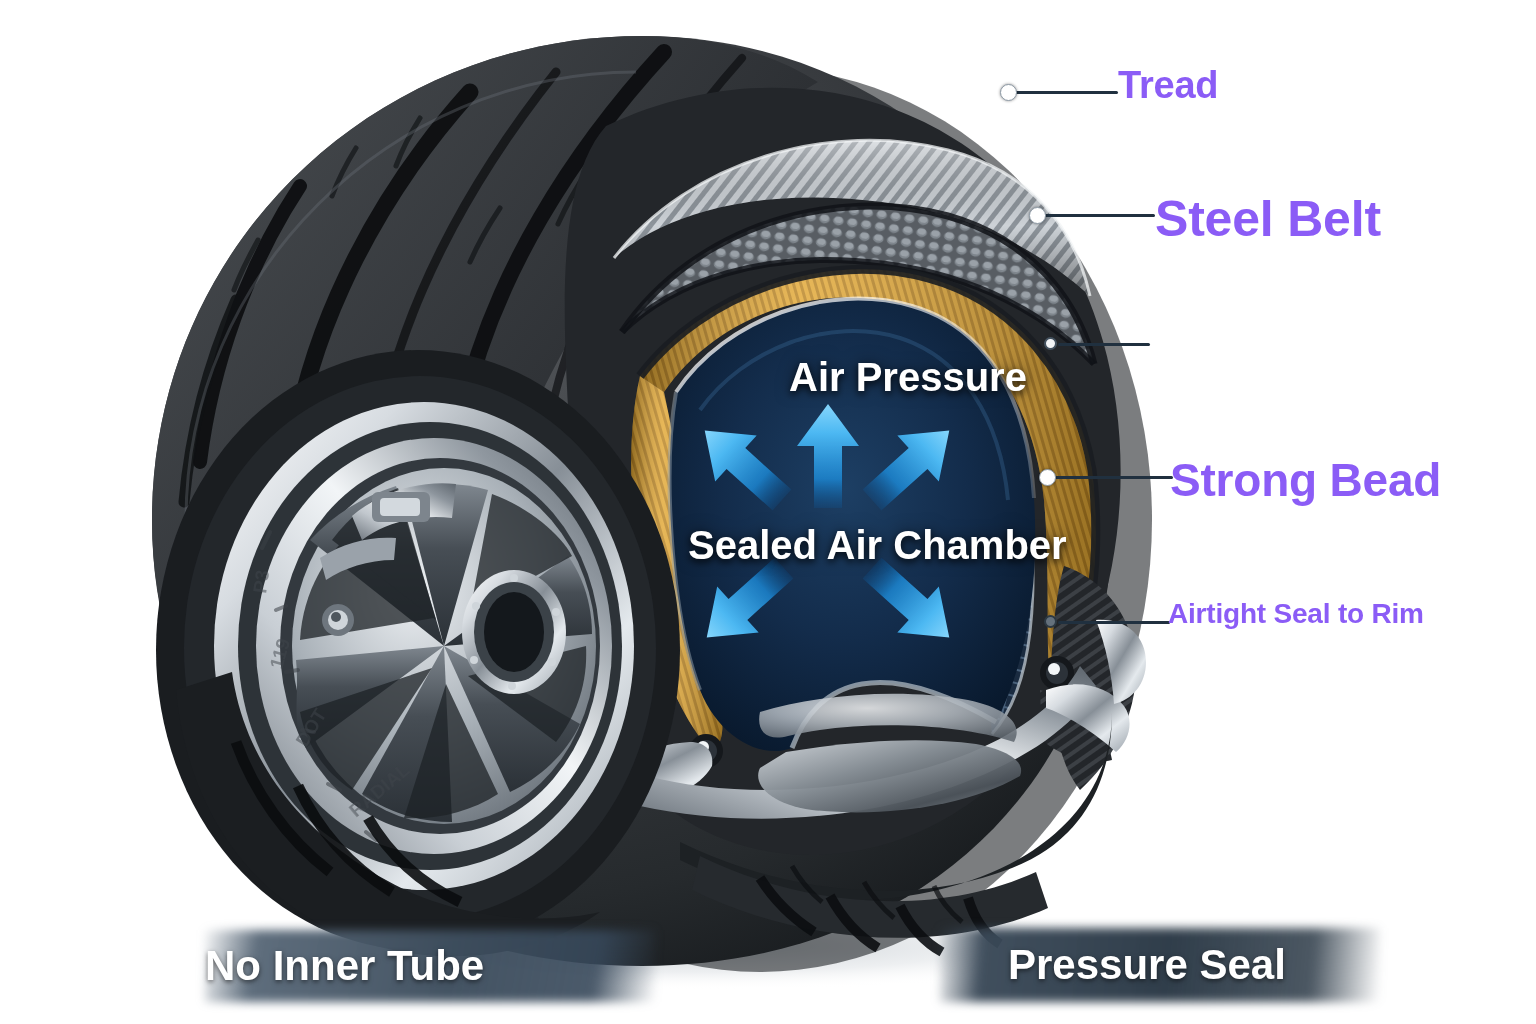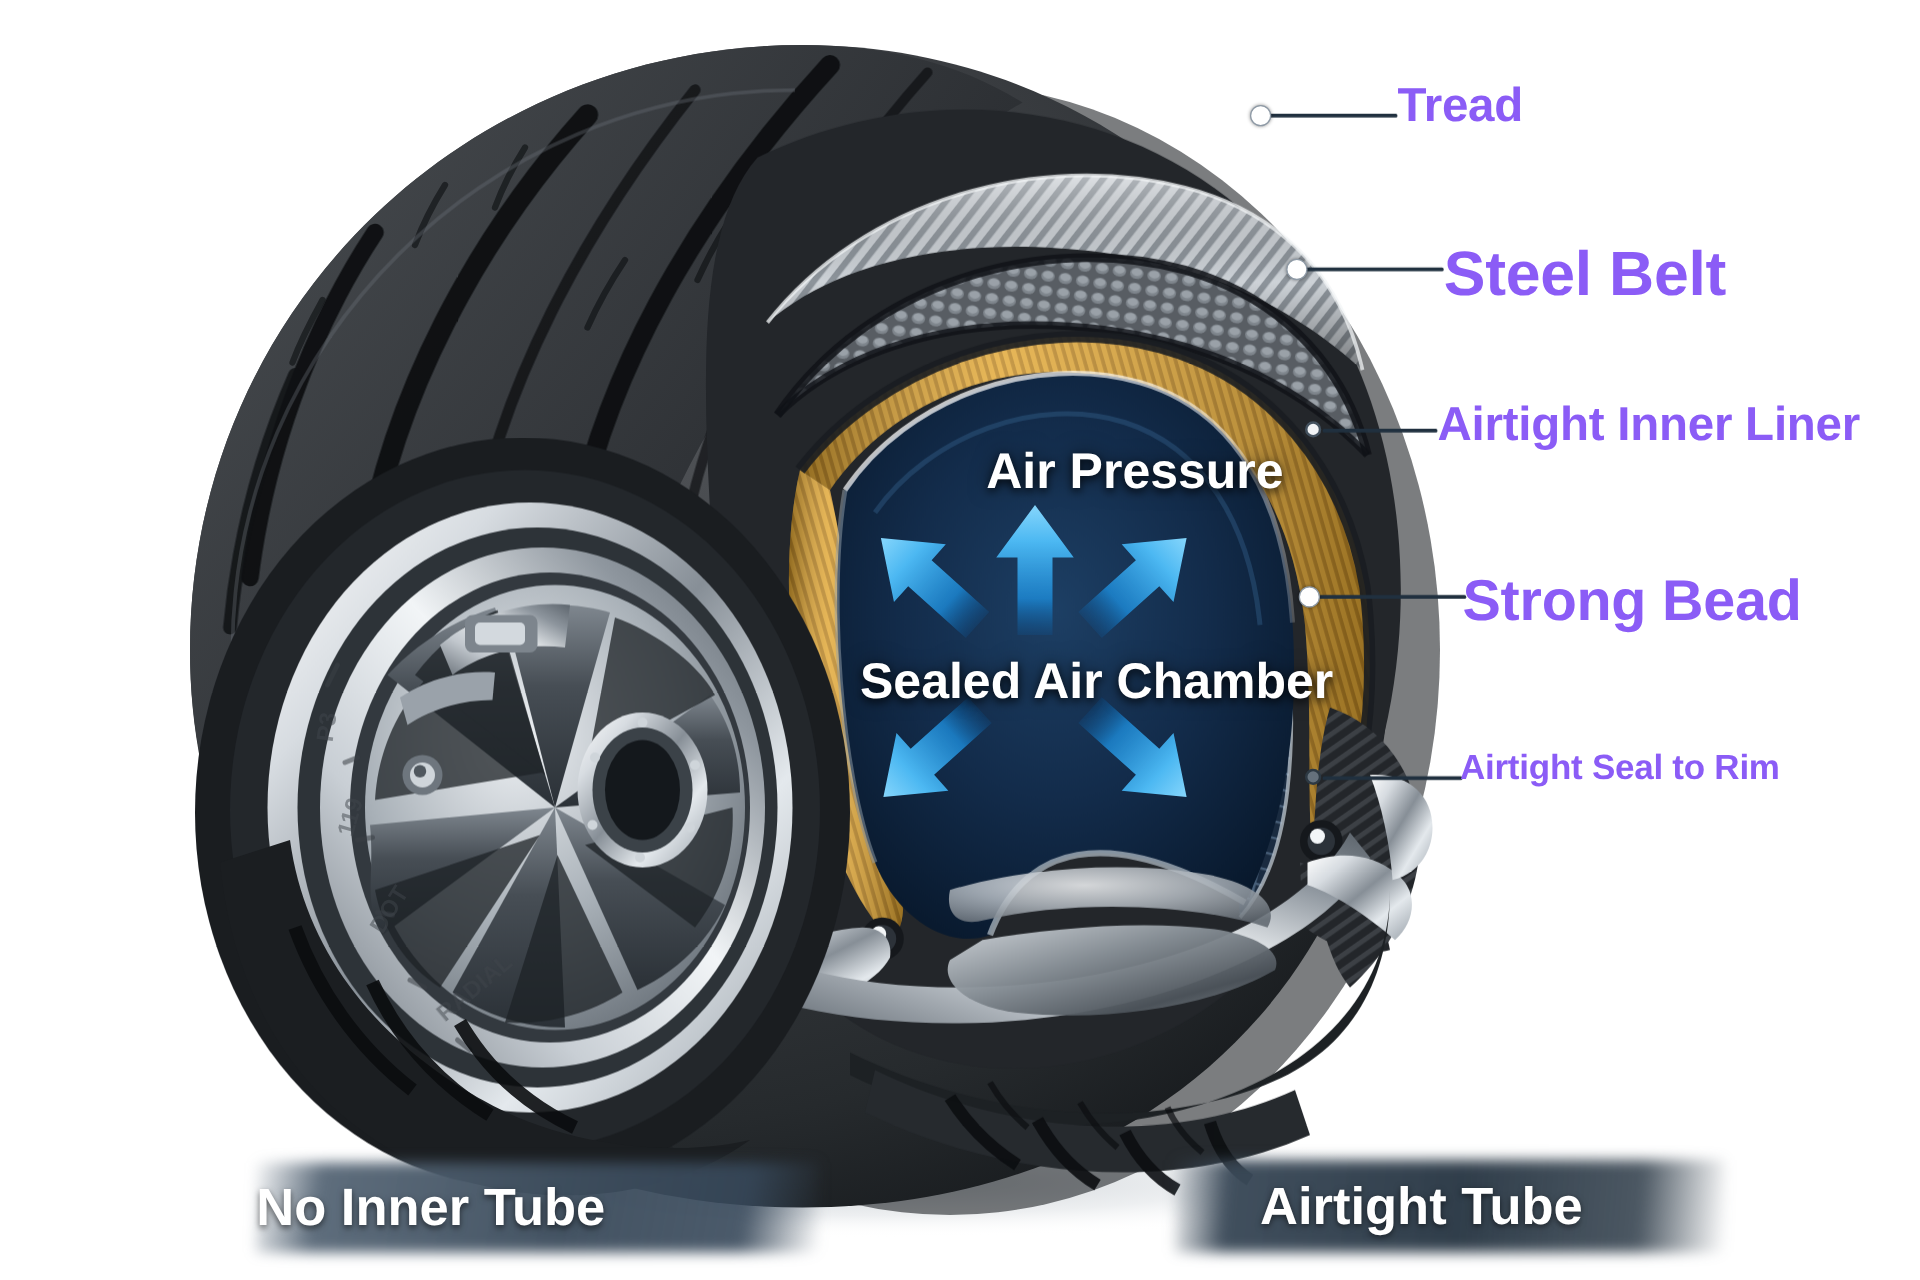--- a/index.html
+++ b/index.html
@@ -374,21 +374,20 @@
   <div class="leader" style="left:1014px;top:91px;width:104px;"></div>
   <div class="dot big" style="left:1000px;top:84px;"></div>
   <div class="callout" style="left:1118px;top:64px;font-size:38px;">Tread</div>
 
   <div class="leader" style="left:1043px;top:214px;width:112px;"></div>
   <div class="dot big" style="left:1029px;top:207px;"></div>
   <div class="callout" style="left:1155px;top:190px;font-size:50px;">Steel Belt</div>
 
   <div class="leader" style="left:1058px;top:343px;width:92px;"></div>
   <div class="dot sm" style="left:1044px;top:337px;"></div>
-  <div class="callout" style="left:1150px;top:319px;font-size:38px;">Airtight Inner Liner</div>
 
   <div class="leader" style="left:1055px;top:476px;width:118px;"></div>
   <div class="dot big" style="left:1039px;top:469px;"></div>
   <div class="callout" style="left:1170px;top:453px;font-size:46px;">Strong Bead</div>
 
   <div class="leader" style="left:1058px;top:621px;width:112px;"></div>
   <div class="dot dk" style="left:1044px;top:615px;"></div>
   <div class="callout" style="left:1168px;top:598px;font-size:28px;">Airtight Seal to Rim</div>
 
   <svg width="1536" height="1024" viewBox="0 0 1536 1024" style="position:absolute;left:0;top:0;pointer-events:none;">
@@ -429,16 +428,16 @@
     <div class="bbg" style="background:linear-gradient(100deg,rgba(91,108,125,.05) 0%,
                 rgba(85,101,117,.95) 12%,rgba(62,78,94,.97) 55%,
                 rgba(55,72,90,.9) 86%,rgba(55,72,90,0) 100%);"></div>
     <div class="btxt" style="font-size:42px;">No Inner Tube</div>
   </div>
 
   <div class="banner" style="left:940px;top:928px;width:440px;height:74px;">
     <div class="bbg" style="background:linear-gradient(95deg,rgba(62,77,92,.08) 0%,
                 rgba(58,73,88,.97) 10%,rgba(44,58,71,.98) 52%,
                 rgba(44,58,71,.85) 84%,rgba(44,58,71,0) 100%);"></div>
-    <div class="btxt" style="margin-left:68px;font-size:42px;">Airtight Tube</div>
+    <div class="btxt" style="margin-left:68px;font-size:42px;">Pressure Seal</div>
   </div>
 
 </div>
 
 </body></html>

